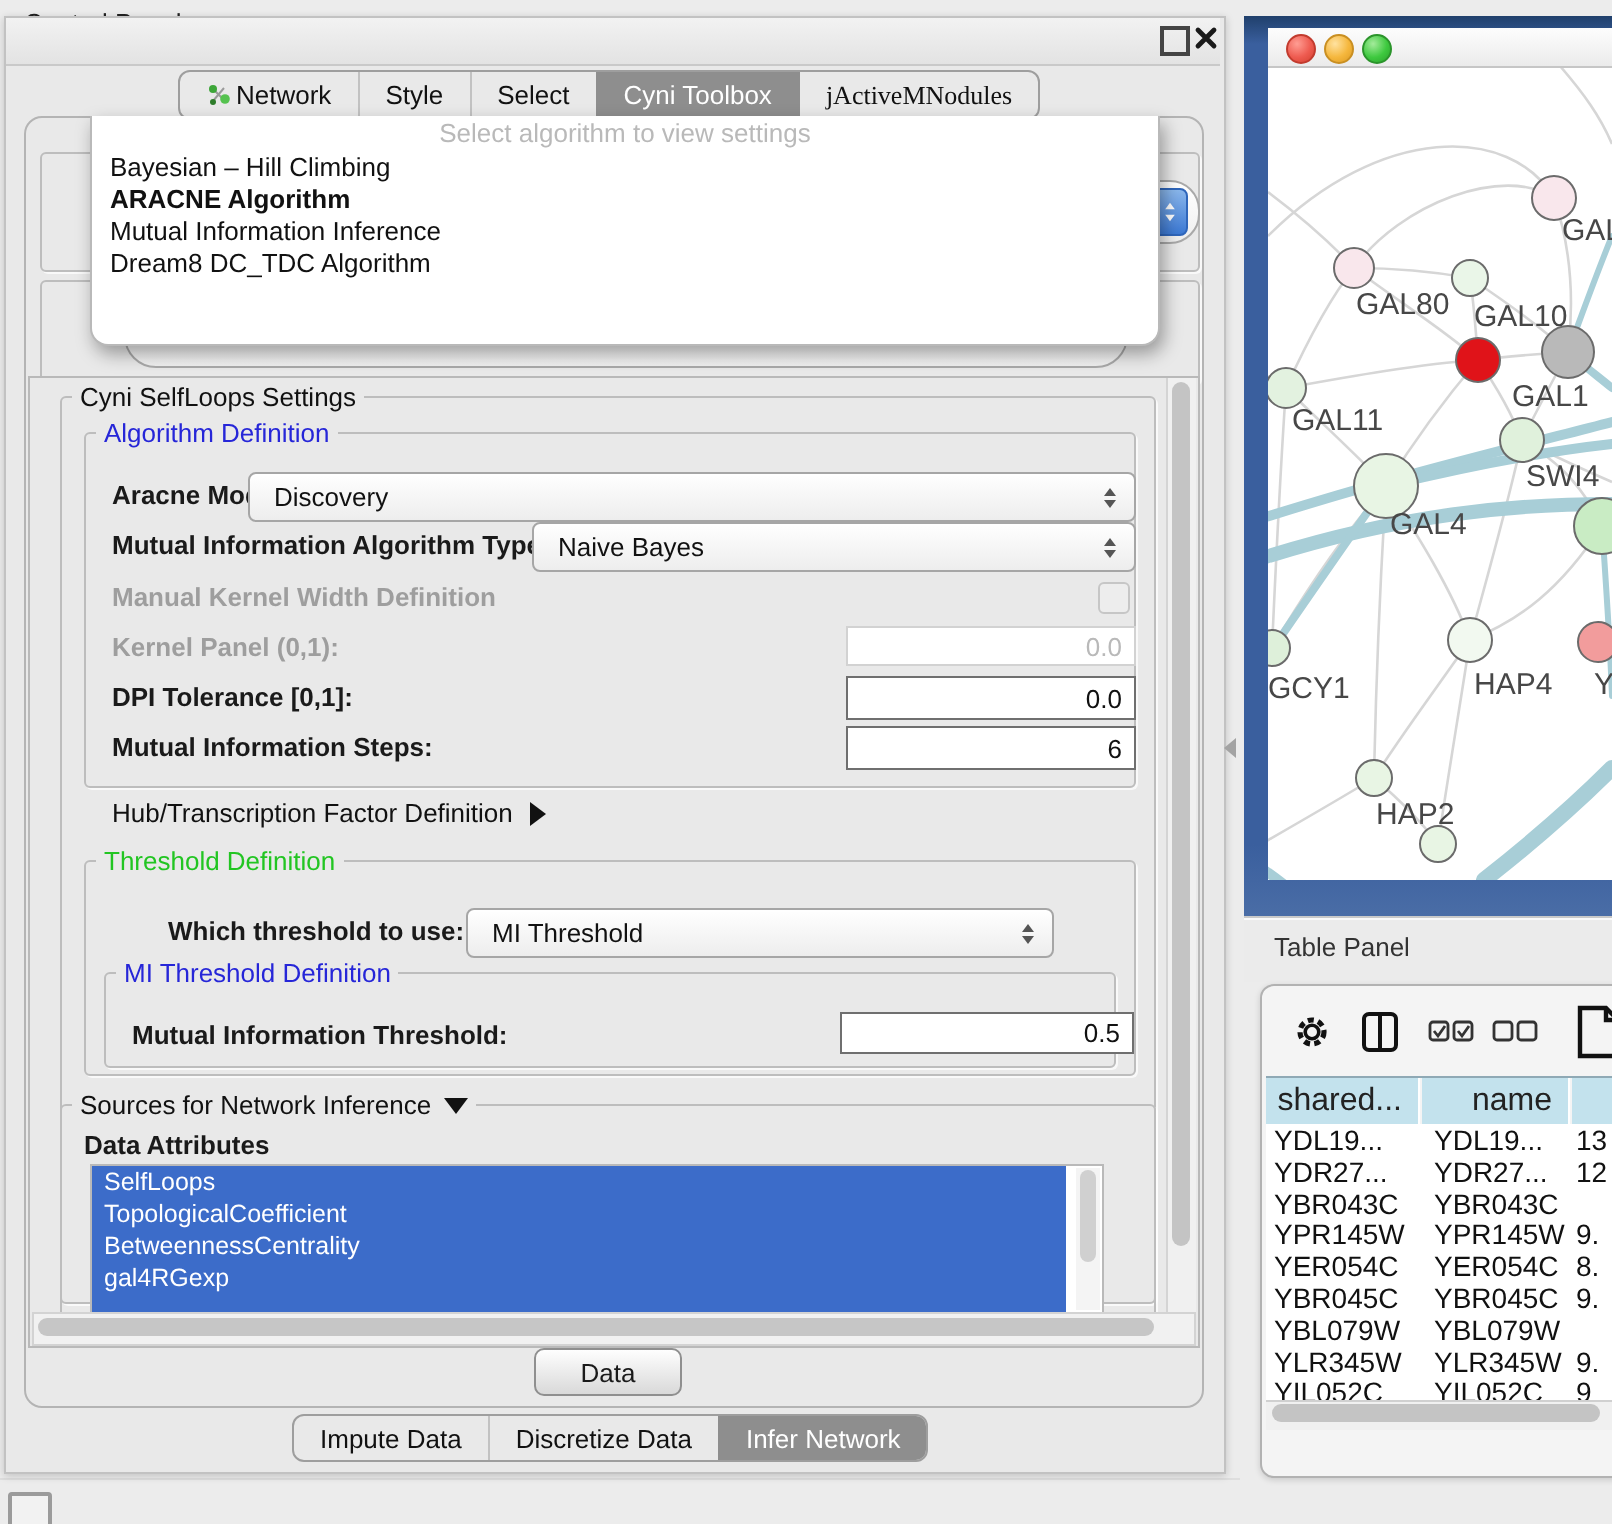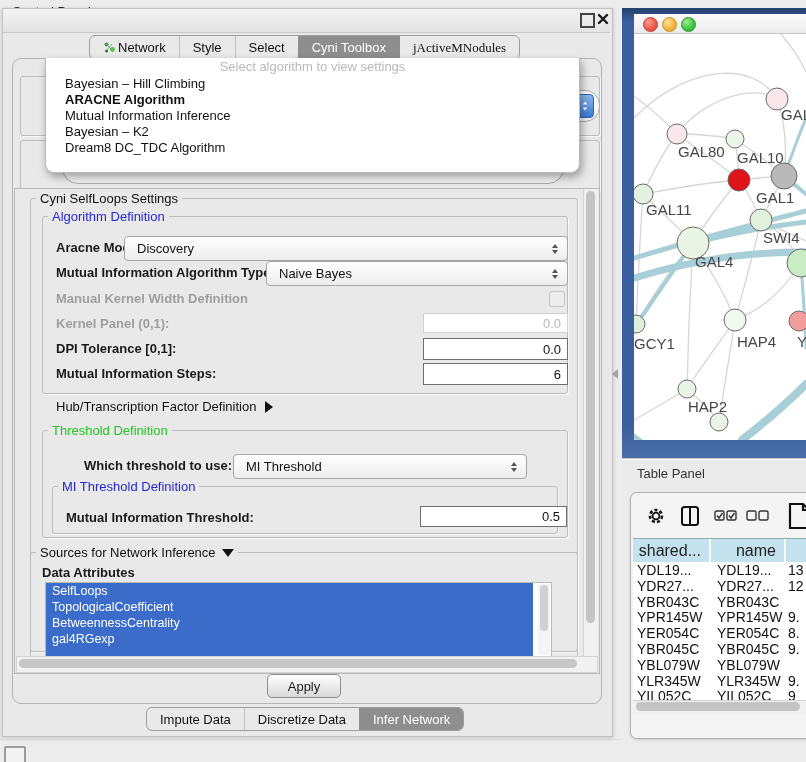--- a/index.html
+++ b/index.html
@@ -39,21 +39,21 @@
   #hid-grp2{left:20px;top:140px;width:578px;height:50px;z-index:2;}
   #hid-combo2{position:absolute;left:62px;top:150px;width:500px;height:32px;background:linear-gradient(#fff,#f0f0f0);
       border:1px solid #a9a9a9;border-radius:16px;z-index:2;}
   #hid-combo2-text{position:absolute;left:78px;top:158px;font-size:13px;color:#9a9a9a;z-index:2;}
 
   
   #algo-popup{position:absolute;left:45px;top:58px;width:533px;height:114px;background:#fff;
       border:1px solid #b9b9b9;border-top:none;border-radius:0 0 9px 9px;
       box-shadow:2px 4px 9px rgba(0,0,0,.35);z-index:6;overflow:hidden;}
   #algo-popup-header{height:17px;text-align:center;font-size:13px;color:#b9b9b9;padding-top:1px;}
-  .algo-item{height:16px;line-height:16px;font-size:13px;padding-left:19px;color:#111;white-space:nowrap;}
+  .algo-item{height:16px;line-height:16px;font-size:13px;padding-left:9px;color:#111;white-space:nowrap;}
   .algo-item.hl{font-weight:bold;}
 
   
   #scrollpane{position:absolute;left:14px;top:188px;width:584px;height:484px;border:1px solid #b9b9b9;background:#e9e9e9;z-index:2;}
   #vscroll-track{position:absolute;left:583px;top:189px;width:14px;height:482px;background:#f0f0f0;border-left:1px solid #d4d4d4;z-index:3;}
   #vscroll-thumb{position:absolute;left:586px;top:191px;width:9px;height:432px;background:#c4c4c4;border-radius:5px;z-index:4;}
 
   .grp-label{position:absolute;font-size:13px;background:#e9e9e9;padding:0 4px;z-index:3;white-space:nowrap;}
   #grp-settings{left:30px;top:198px;width:546px;height:452px;z-index:2;}
   #grp-settings-label{left:36px;top:191px;color:#111;}
@@ -279,41 +279,40 @@
     <div id="attr-partial"></div>
     <div id="list-vtrack"></div>
     <div id="list-vthumb"></div>
   </div>
 
   <div id="vscroll-track"></div>
   <div id="vscroll-thumb"></div>
   <div id="hscroll"></div>
   <div id="hscroll-thumb"></div>
 
-  <div id="apply-btn">Apply</div>
+  <div id="apply-btn">Data</div>
 
   <div id="cp-bottom-tabs">
       <div class="tab">
         <span>Impute Data</span>
       </div>
       <div class="tab">
         <span>Discretize Data</span>
       </div>
       <div class="tab sel">
         <span>Infer Network</span>
       </div>
     </div>
 
   <div id="algo-popup">
     <div id="algo-popup-header">Select algorithm to view settings</div>
     <div id="algo-items">
         <div class="algo-item">Bayesian – Hill Climbing</div>
         <div class="algo-item hl">ARACNE Algorithm</div>
         <div class="algo-item">Mutual Information Inference</div>
-        <div class="algo-item">Bayesian – K2</div>
         <div class="algo-item">Dream8 DC_TDC Algorithm</div>
       </div>
   </div>
 
   <div id="faint-line"></div>
   <div id="divider-arrow"></div>
   <div id="mini-icon"></div>
 
   <div id="net-frame"></div>
   <div id="net-window"></div>

